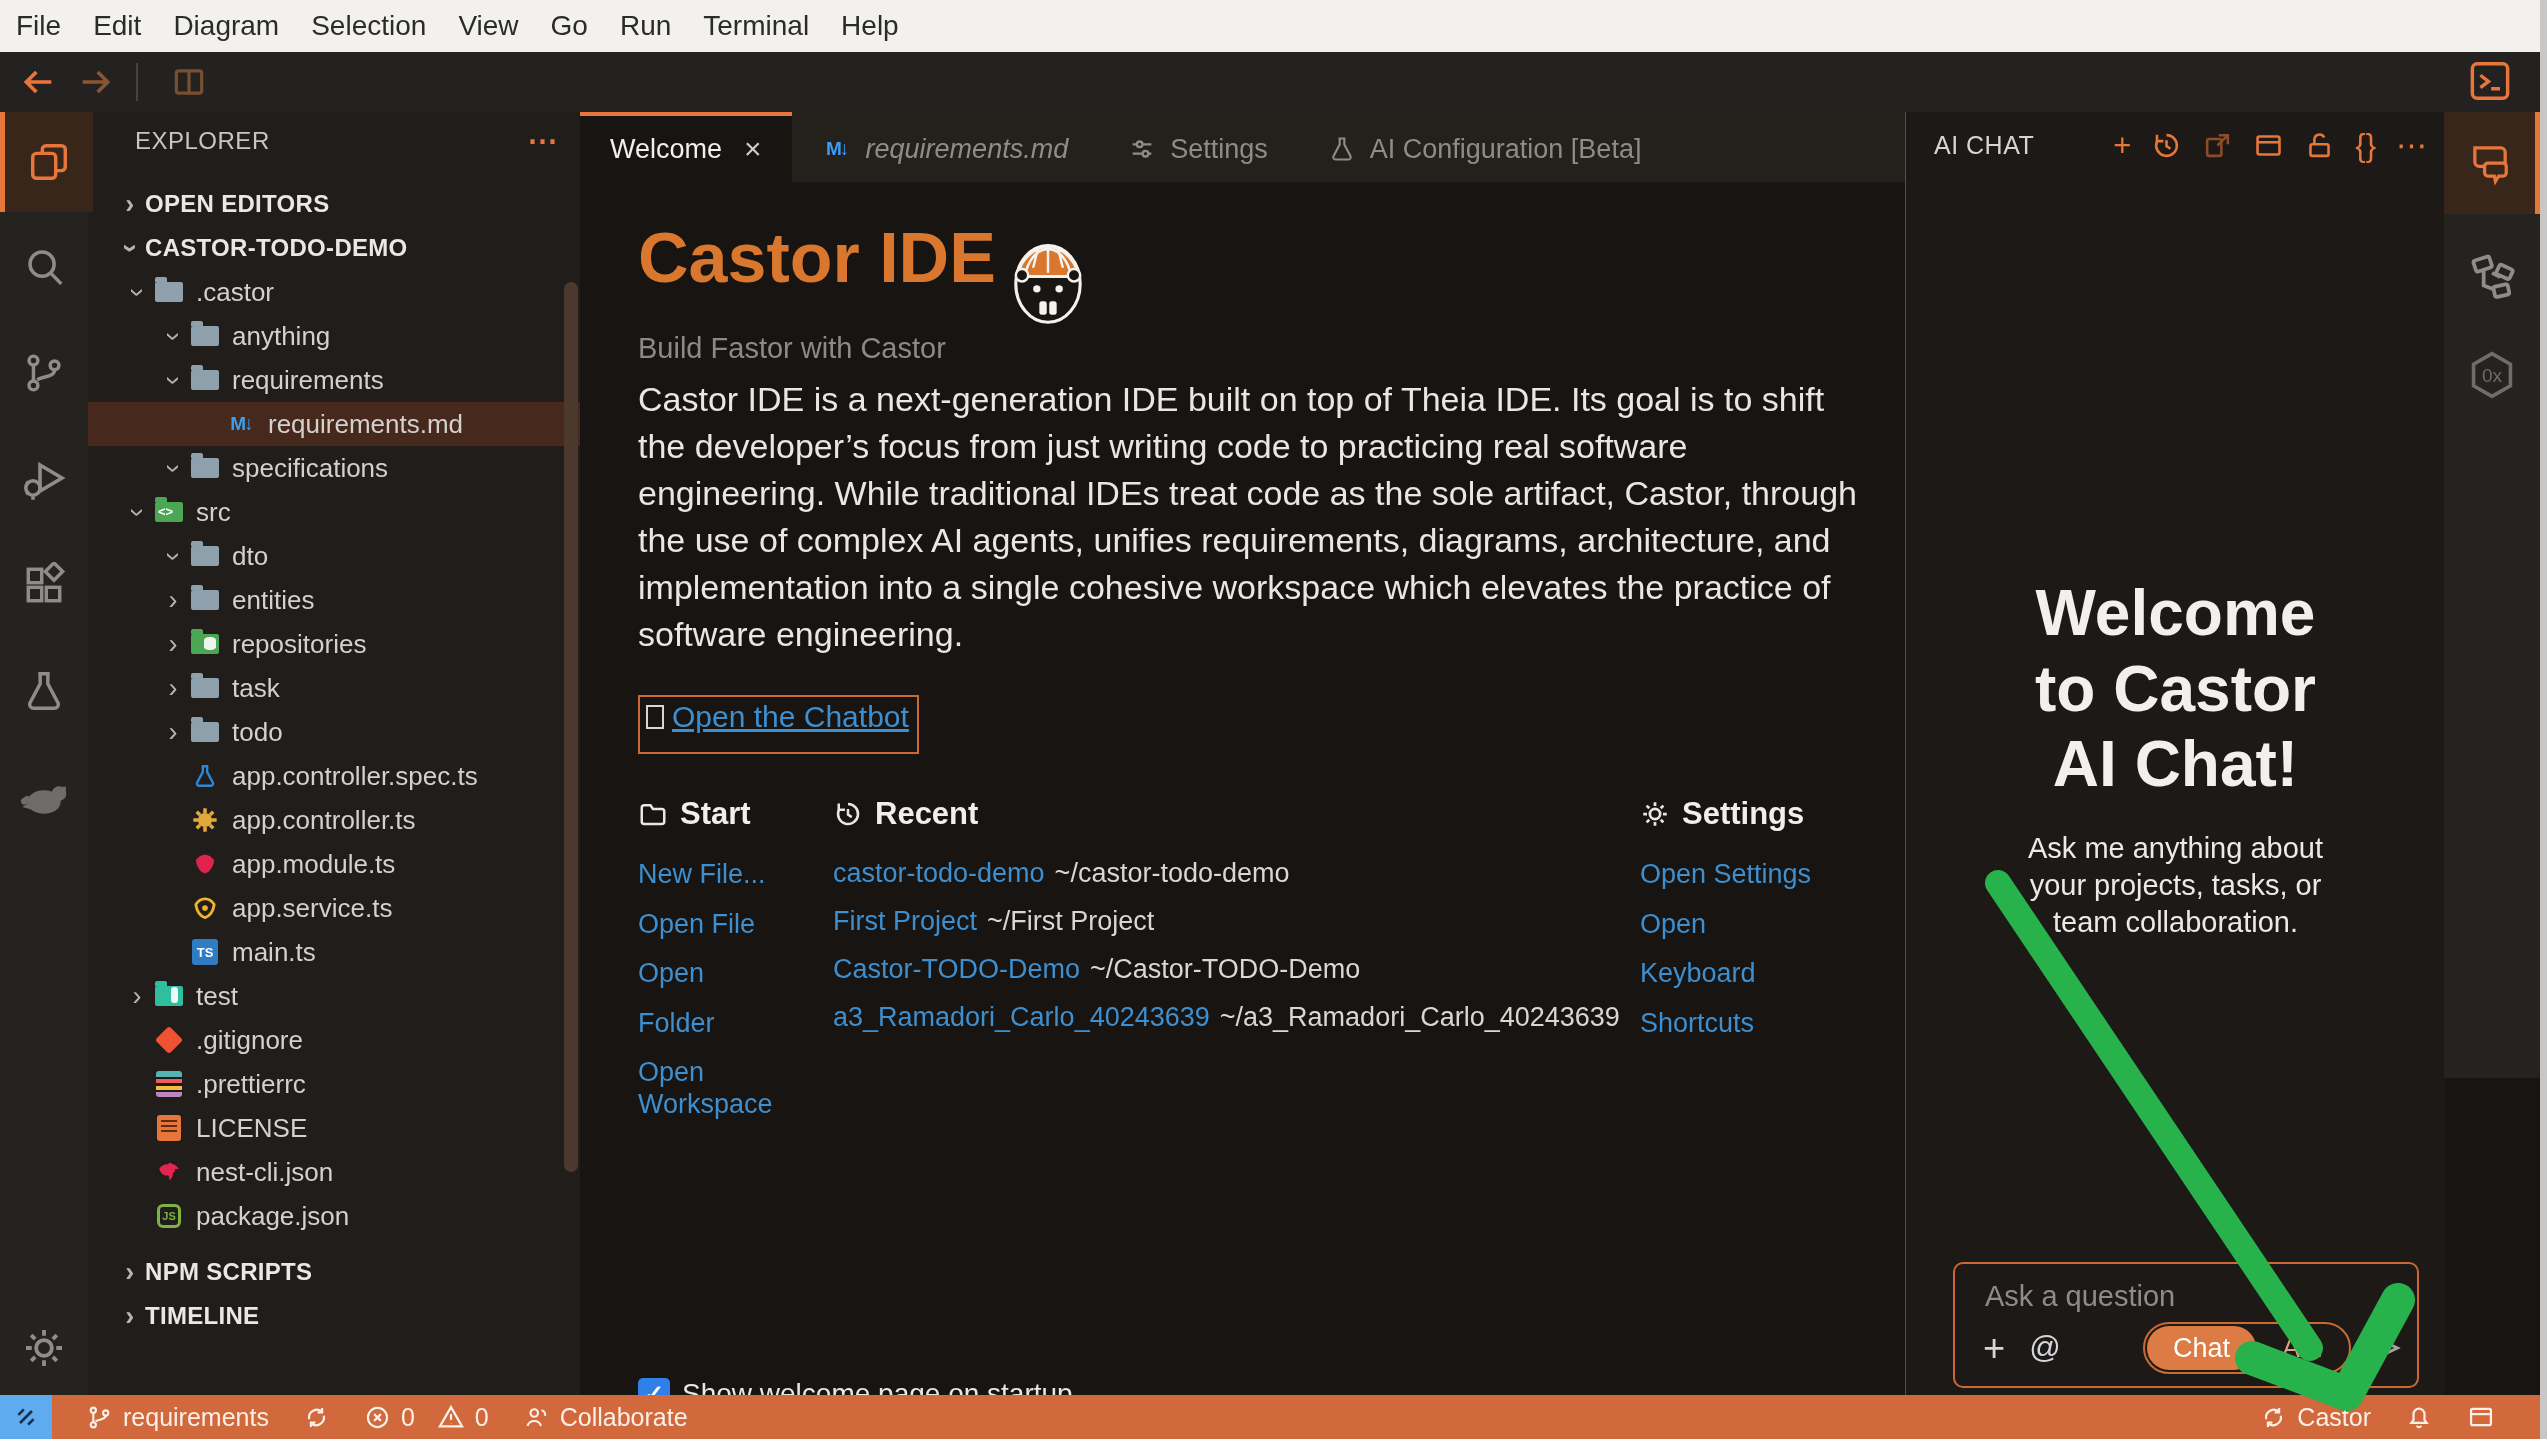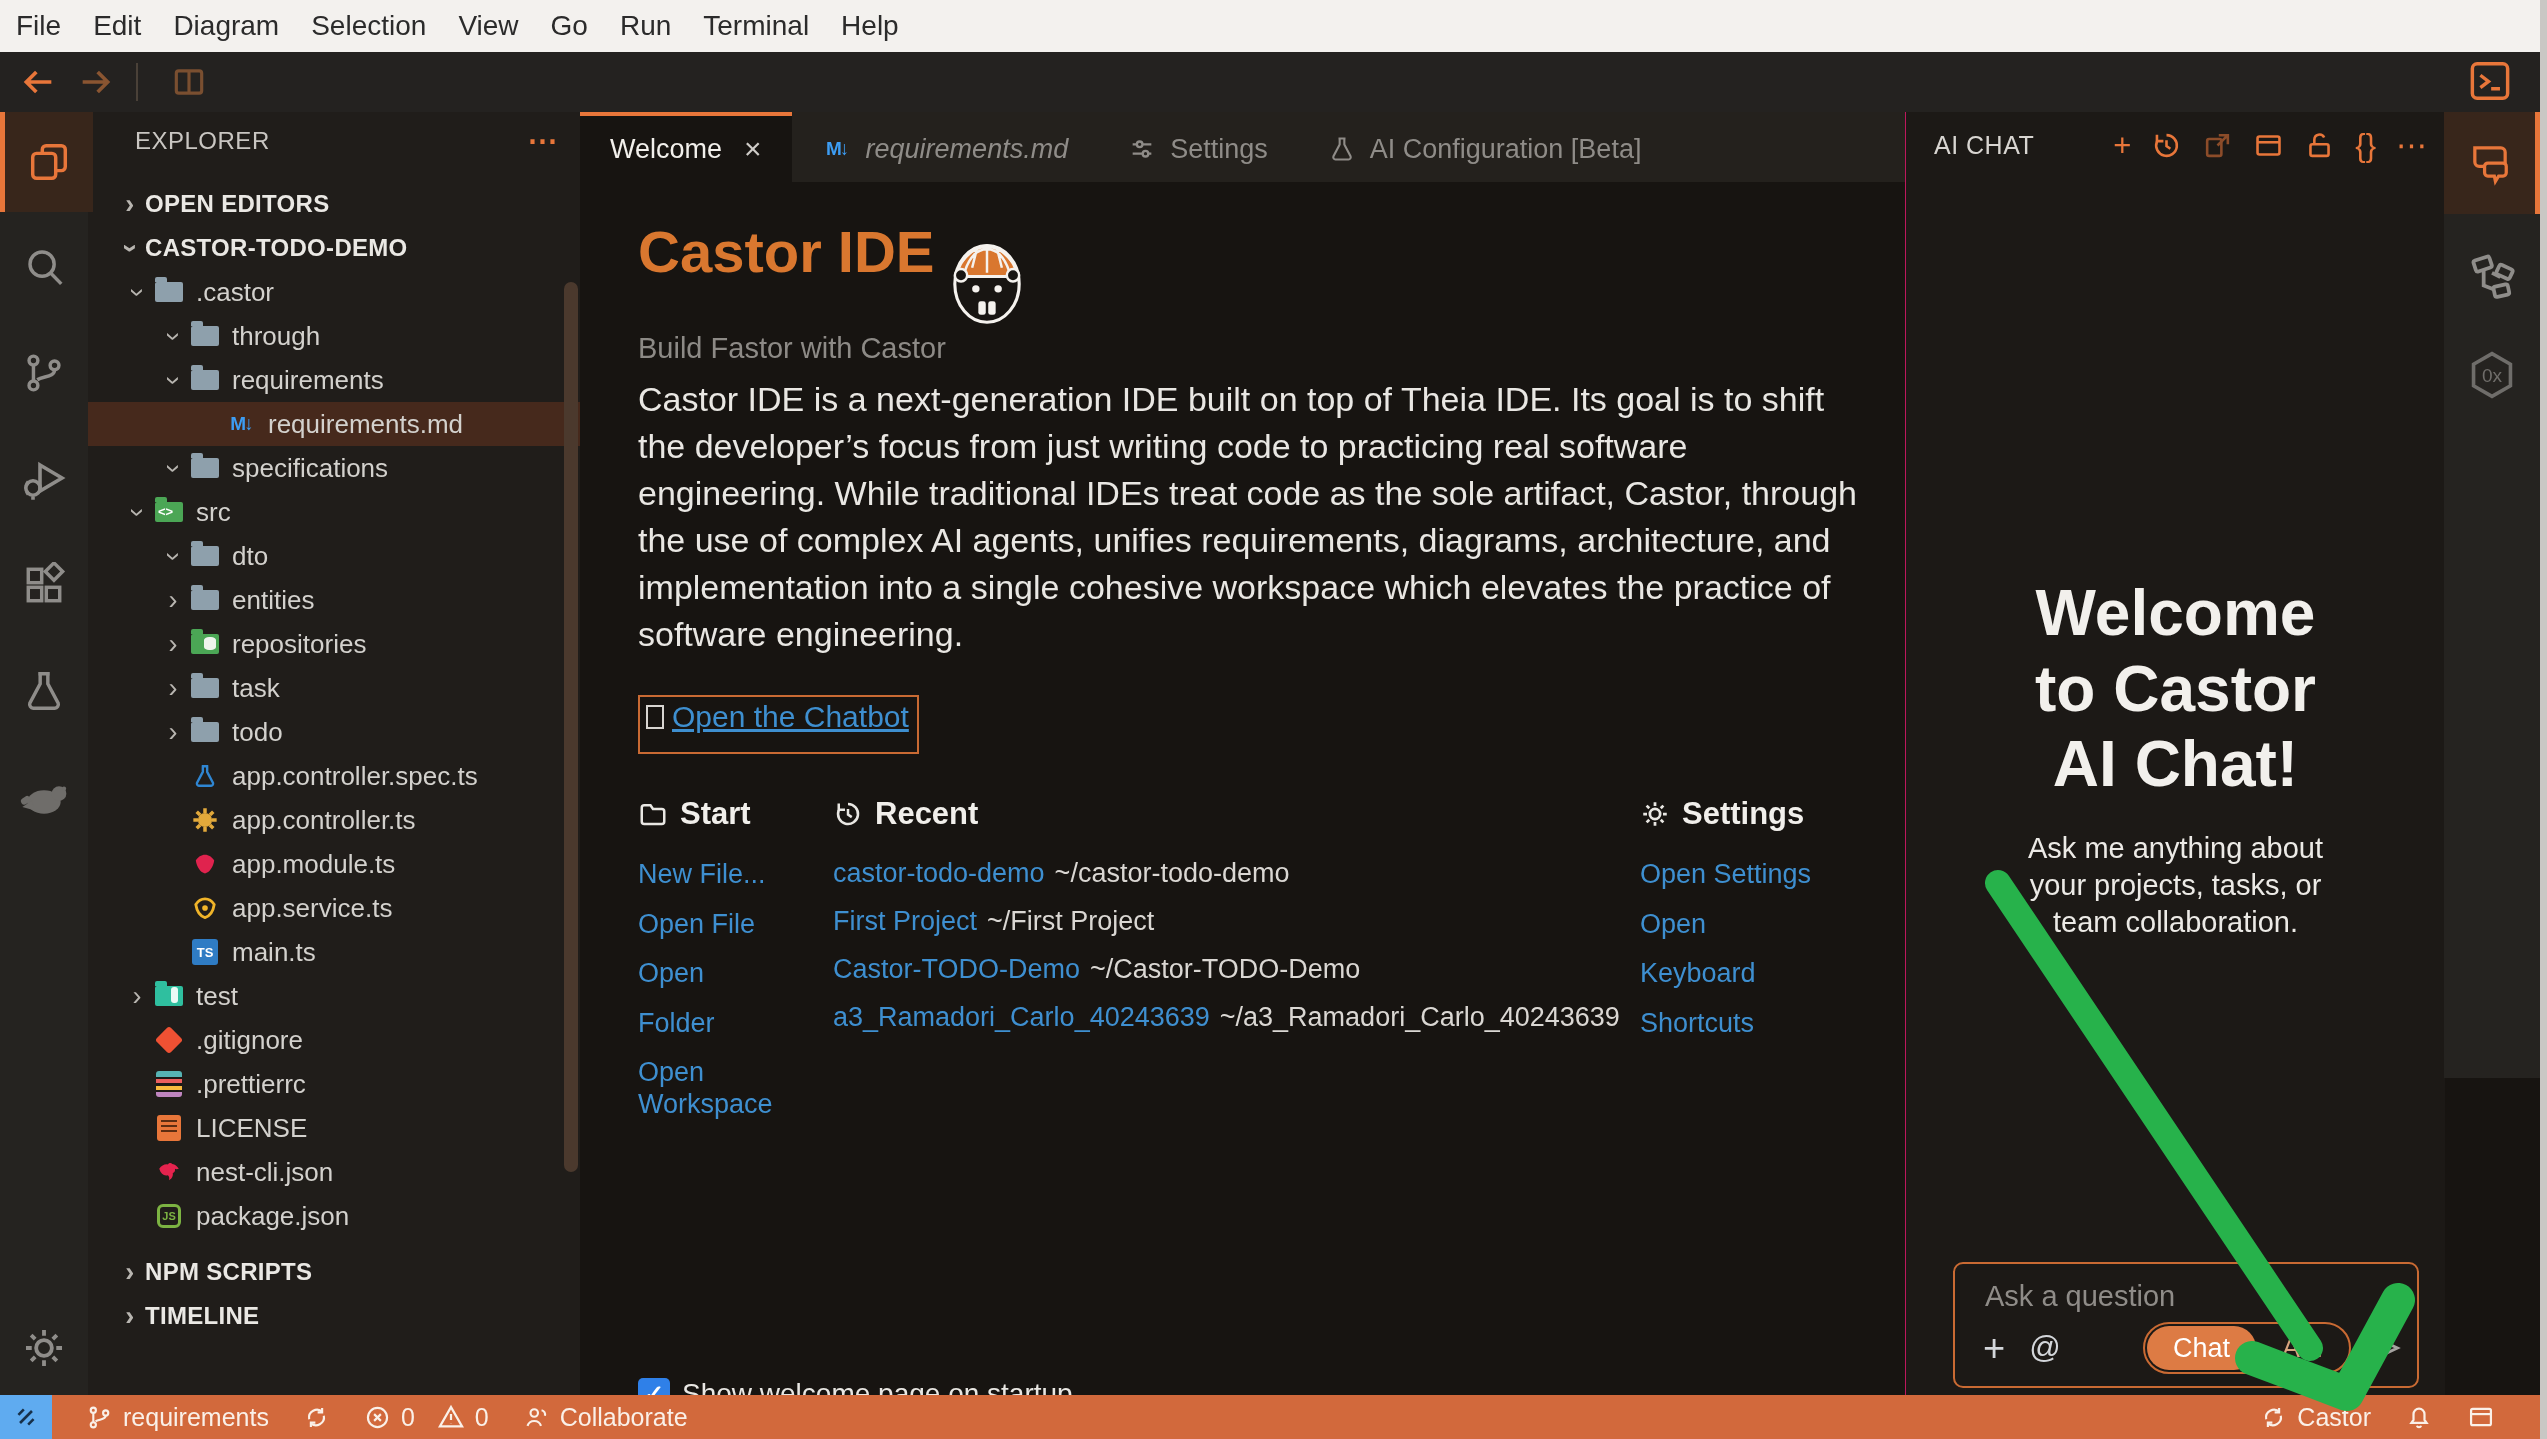--- a/index.html
+++ b/index.html
@@ -69,21 +69,21 @@
   
   .tabbar{height:70px;background:#24211d;display:flex;align-items:stretch}
   .tab{display:flex;align-items:center;padding:0 30px;font-size:27px;color:#8f8c88;gap:14px;border-top:4px solid transparent;box-sizing:border-box}
   .tab.active{background:#171411;color:#f2f0ec;border-top-color:#e8763a}
   .tab .close{font-size:30px;color:#cfccc8;margin-left:8px}
   .tab.preview .tlabel{font-style:italic}
 
   
   .content{position:relative;height:1213px;padding:40px 40px 0 58px;box-sizing:border-box}
   .titlerow{display:flex;align-items:flex-start;gap:14px}
-  .w-title{font-size:58px;font-weight:bold;color:#d9772f;line-height:1.05;margin:0}
+  .w-title{font-size:70px;font-weight:bold;color:#d9772f;line-height:1.05;margin:0}
   .w-sub{font-size:29px;color:#8d8a86;margin-top:6px}
   .w-desc{margin-top:11px;max-width:1250px;font-size:34px;line-height:1.38;color:#e9e7e3}
   .chatbot-box{display:inline-flex;align-items:center;margin-top:38px;border:2px solid #c96a33;padding:3px 8px 18px 6px;gap:8px}
   .sq-glyph{width:14px;height:20px;border:2px solid #d8d5d1}
   .chatbot-link{font-size:30px;color:#3e8fd0;text-decoration:underline}
   .cols{display:flex;margin-top:42px}
   .col-start{width:195px;flex:none}
   .col-recent{flex:1}
   .col-settings{width:225px;flex:none}
   .colhead{display:flex;align-items:center;gap:12px;font-size:31px;font-weight:bold;color:#f1efeb;margin-bottom:26px}
@@ -250,21 +250,21 @@
       <span class="ic">
           <span class="fo"></span>
         </span>
       <span>.castor</span>
     </div>
     <div class="row l1">
       <span class="c d">›</span>
       <span class="ic">
           <span class="fo"></span>
         </span>
-      <span>through</span>
+      <span>anything</span>
     </div>
     <div class="row l1">
       <span class="c d">›</span>
       <span class="ic">
           <span class="fo"></span>
         </span>
       <span>requirements</span>
     </div>
     <div class="row l2 sel">
       <span class="c"></span>

